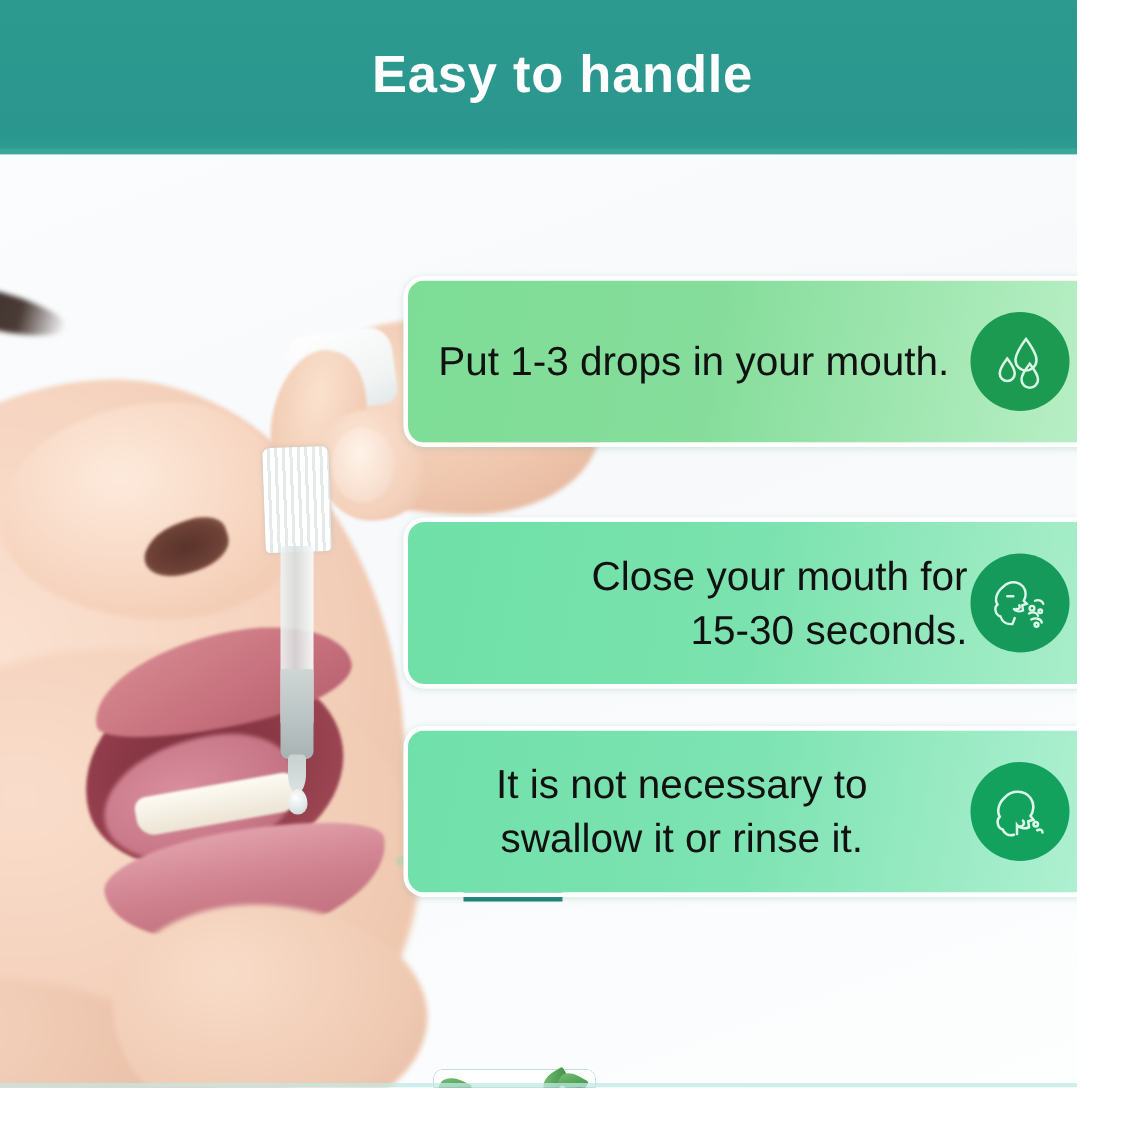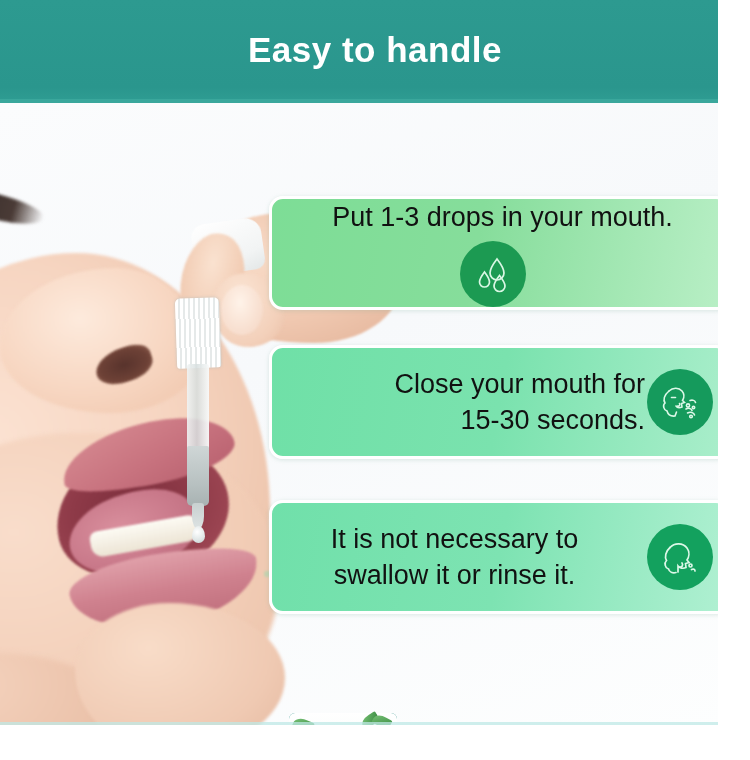--- a/index.html
+++ b/index.html
@@ -407,33 +407,32 @@
     left: 269px;
     width: 461px;
     box-sizing: border-box;
     border-radius: 14px;
     border: 3px solid #ffffff;
     display: flex;
     align-items: center;
     box-shadow: 0 1px 4px rgba(120,170,150,.25);
   }
   .card-1 {
-    top: 196px;
+    top: 184px;
     height: 114px;
     background: linear-gradient(100deg, #7ddd96 0%, #86dd9b 45%, #b9efc6 100%);
-    flex-direction: column;
   }
   .card-2 {
     top: 345px;
     height: 114px;
     background: linear-gradient(100deg, #6fe0a7 0%, #7ae2ae 50%, #aaeecb 100%);
     padding-left: 15px;
   }
   .card-3 {
-    top: 500px;
+    top: 484px;
     height: 114px;
     background: linear-gradient(100deg, #70e0aa 0%, #7de3b2 50%, #b0f0d2 100%);
     gap: 32px;
   }
   .card-text {
     flex: 1 1 auto;
     padding: 0 8px 0 14px;
     color: #111111;
     font-size: 27px;
     line-height: 36px;

